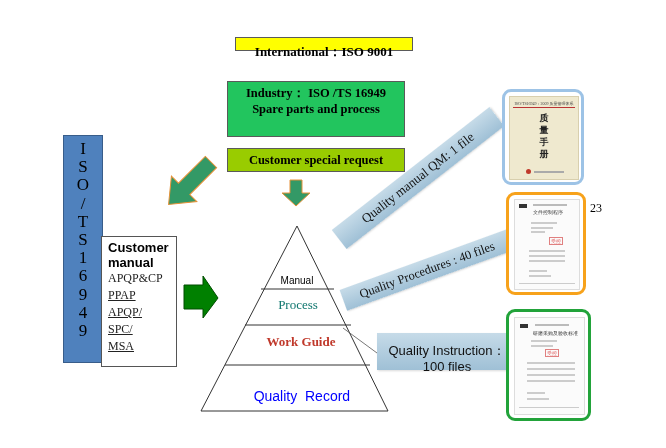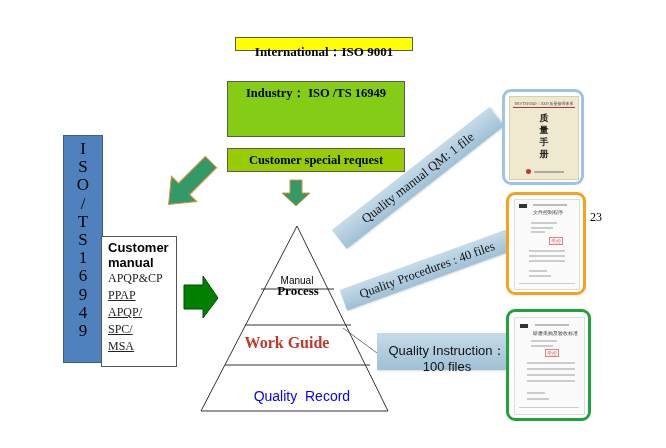--- a/index.html
+++ b/index.html
@@ -1,41 +1,42 @@
 <!DOCTYPE html>
 <html><head>
 <meta charset="utf-8">
 <style>
   html, body { margin:0; padding:0; background:#ffffff; }
   body { width:666px; height:448px; position:relative; overflow:hidden; font-family:"Liberation Serif", serif; }
   .abs { position:absolute; }
   .box { position:absolute; box-sizing:border-box; border:1px solid #5a5a5a; text-align:center; font-weight:bold; color:#000; font-family:"Liberation Serif", serif; }
   .intl { left:227px; top:37px; width:178px; height:14px; background:#ffff00; font-size:13px; line-height:28px;margin-left:8px; }
-  .industry { left:227px; top:81px; width:178px; height:56px; background:#84cc16; font-size:12.5px; line-height:16px; padding-top:3px; }
+  .industry { left:227px; top:81px; width:178px; height:56px; background:#22c55e; font-size:12.5px; line-height:16px; padding-top:3px; }
   .special { left:227px; top:148px; width:178px; height:24px; background:#99cc00; font-size:12.5px; line-height:22px; }
   .iso-v { position:absolute; left:63px; top:135px; width:40px; height:228px; background:#4f81bd; border:1px solid #385d8a; box-sizing:border-box; text-align:center; font-family:"Liberation Serif", serif; font-size:17px; line-height:18.2px; color:#000; padding-top:4px; }
   .iso-v span { display:block; }
   .cust { position:absolute; left:101px; top:236px; width:76px; height:131px; border:1px solid #555; box-sizing:border-box; background:#fff; padding:3px 0 0 6px; }
   .cust .t { font-family:"Liberation Sans", sans-serif; font-weight:bold; font-size:13px; line-height:15px; }
   .cust .i { font-family:"Liberation Serif", serif; font-size:12px; line-height:17px; color:#222; }
   .cust .u { text-decoration:underline; }
   .pyr-label { position:absolute; text-align:center; }
   .band { position:absolute; background:linear-gradient(#c6dbe8,#9fc0d6); color:#111; font-family:"Liberation Serif", serif; white-space:nowrap; text-align:center; box-shadow:1px 1px 2px rgba(0,0,0,0.15); }
   .doc { position:absolute; box-sizing:border-box; border-radius:9px; background:#fff; }
   .paper { position:absolute; background:#fbfbfb; border:1px solid #ddd; }
-  .num23 { position:absolute; left:590px; top:210px; font-family:"Liberation Serif", serif; font-size:12px; color:#000; }
+  .num23 { position:absolute; left:590px; top:201px; font-family:"Liberation Serif", serif; font-size:12px; color:#000; }
 </style>
 </head>
 <body>
 
 <div class="box intl">
   <span>International：ISO 9001</span>
 </div>
 <div class="box industry">
   <div>Industry： ISO /TS 16949</div>
+  <div>Spare parts and process</div>
 </div>
 <div class="box special">
   <span>Customer special request</span>
 </div>
 
 <div class="iso-v">
   <span>I</span>
   <span>S</span>
   <span>O</span>
   <span>/</span>
@@ -74,24 +75,24 @@
     <line x1="245" y1="325" x2="351" y2="325" stroke="#333" stroke-width="1"></line>
     <line x1="225" y1="365" x2="370" y2="365" stroke="#333" stroke-width="1"></line>
   </g>
 
   <line x1="343" y1="328" x2="377" y2="353" stroke="#555" stroke-width="0.8"></line>
 </svg>
 
 <div class="pyr-label" style="left:262px;top:275px;width:70px;font-family:'Liberation Sans',sans-serif;font-size:10px;color:#000;">
   <span>Manual</span>
 </div>
-<div class="pyr-label" style="left:248px;top:283px;width:100px;font-family:'Liberation Serif',serif;font-weight:bold;font-size:13px;color:#000000;">
+<div class="pyr-label" style="left:248px;top:297px;width:100px;font-family:'Liberation Serif',serif;font-weight:normal;font-size:13px;color:#0f766e;">
   <span>Process</span>
 </div>
-<div class="pyr-label" style="left:224px;top:334px;width:126px;font-family:'Liberation Serif',serif;font-weight:bold;font-size:16px;color:#c0392b;">
+<div class="pyr-label" style="left:238px;top:334px;width:126px;font-family:'Liberation Serif',serif;font-weight:bold;font-size:13px;color:#c0392b;">
   <span>Work Guide</span>
 </div>
 <div class="pyr-label" style="left:220px;top:372px;width:156px;font-family:'Liberation Sans',sans-serif;font-size:14px;color:#0000ff;white-space:pre;">
   <span>Quality  Record</span>
 </div>
 
 <div class="band" style="left:318px;top:166px;width:200px;height:24px;line-height:24px;font-size:13px;transform:rotate(-38deg);">
   <span>Quality manual QM:  1 file</span>
 </div>
 <div class="band" style="left:338px;top:259px;width:178px;height:22px;line-height:22px;font-size:12.5px;transform:rotate(-20deg);">

